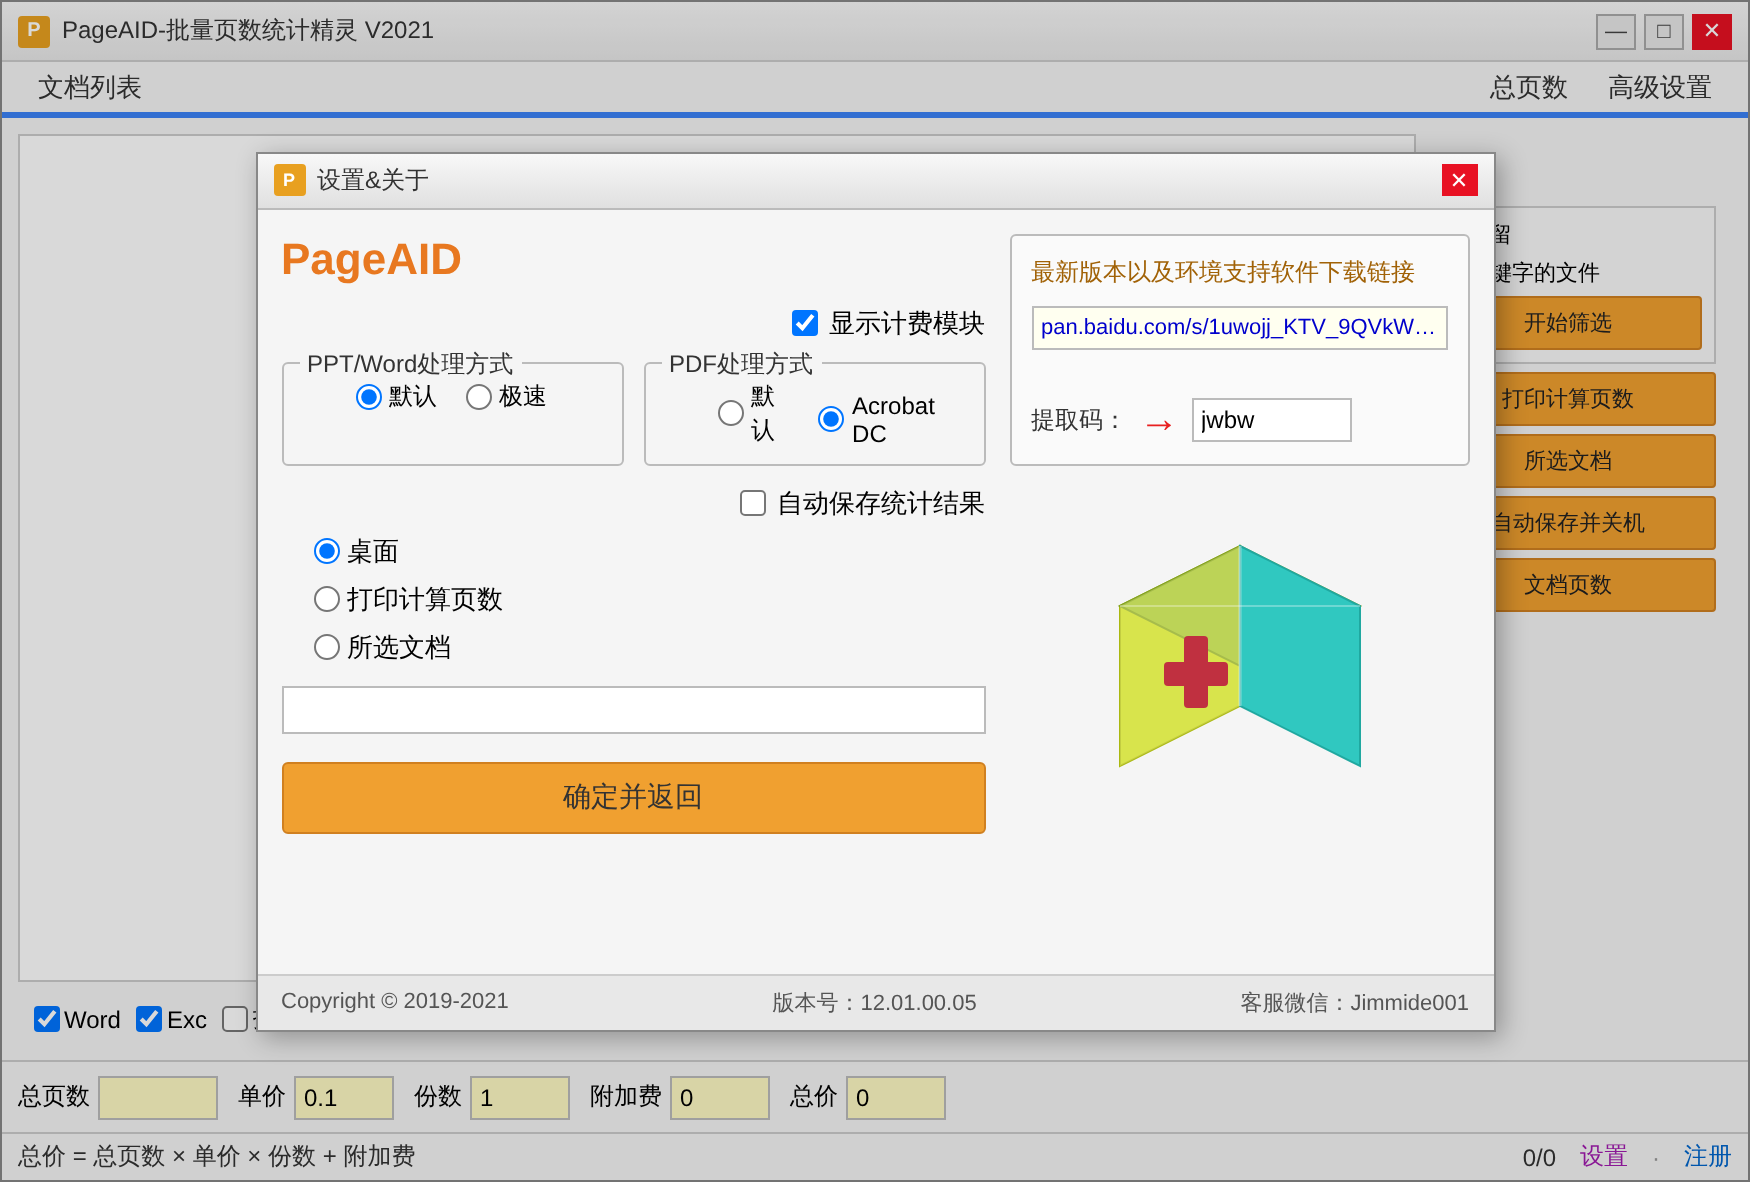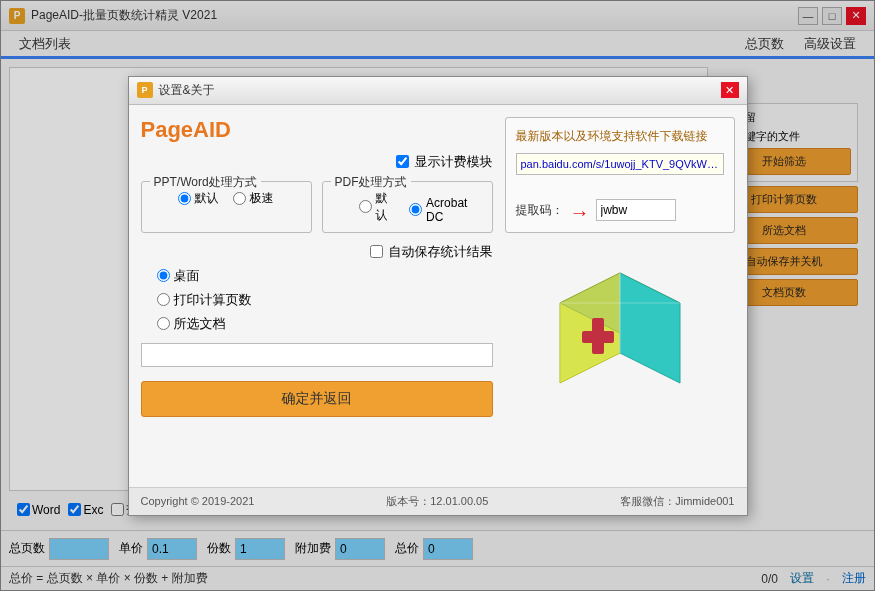--- a/index.html
+++ b/index.html
@@ -120,21 +120,21 @@
     }
 
     .bottom-field {
       display: flex;
       align-items: center;
       gap: 4px;
       font-size: 12px;
     }
     .bottom-input {
       border: 1px solid #bbb;
-      background: #7dd3fc;
+      background: #fef9c3;
       height: 22px;
       padding: 0 4px;
       font-size: 12px;
     }
 
     
     .formula-bar {
       background: #f5f5f5;
       border-top: 1px solid #ccc;
       padding: 3px 8px;
@@ -533,21 +533,21 @@
     <div class="bottom-field">
       <span>总价</span>
       <input type="text" class="bottom-input" style="width: 50px;" value="0">
     </div>
   </div>
 
   <div class="formula-bar">
     <span>总价 = 总页数 × 单价 × 份数 + 附加费</span>
     <div style="display:flex;align-items:center;gap:12px;">
       <span>0/0</span>
-      <span style="color:#0369a1;cursor:pointer;">设置</span>
+      <span style="color:#a21caf;cursor:pointer;">设置</span>
       <span style="color:#999;">·</span>
       <span style="color:#0066cc;cursor:pointer;">注册</span>
     </div>
   </div>
 
 </div>
 
 <div class="modal-overlay">
   <div class="modal">
 

